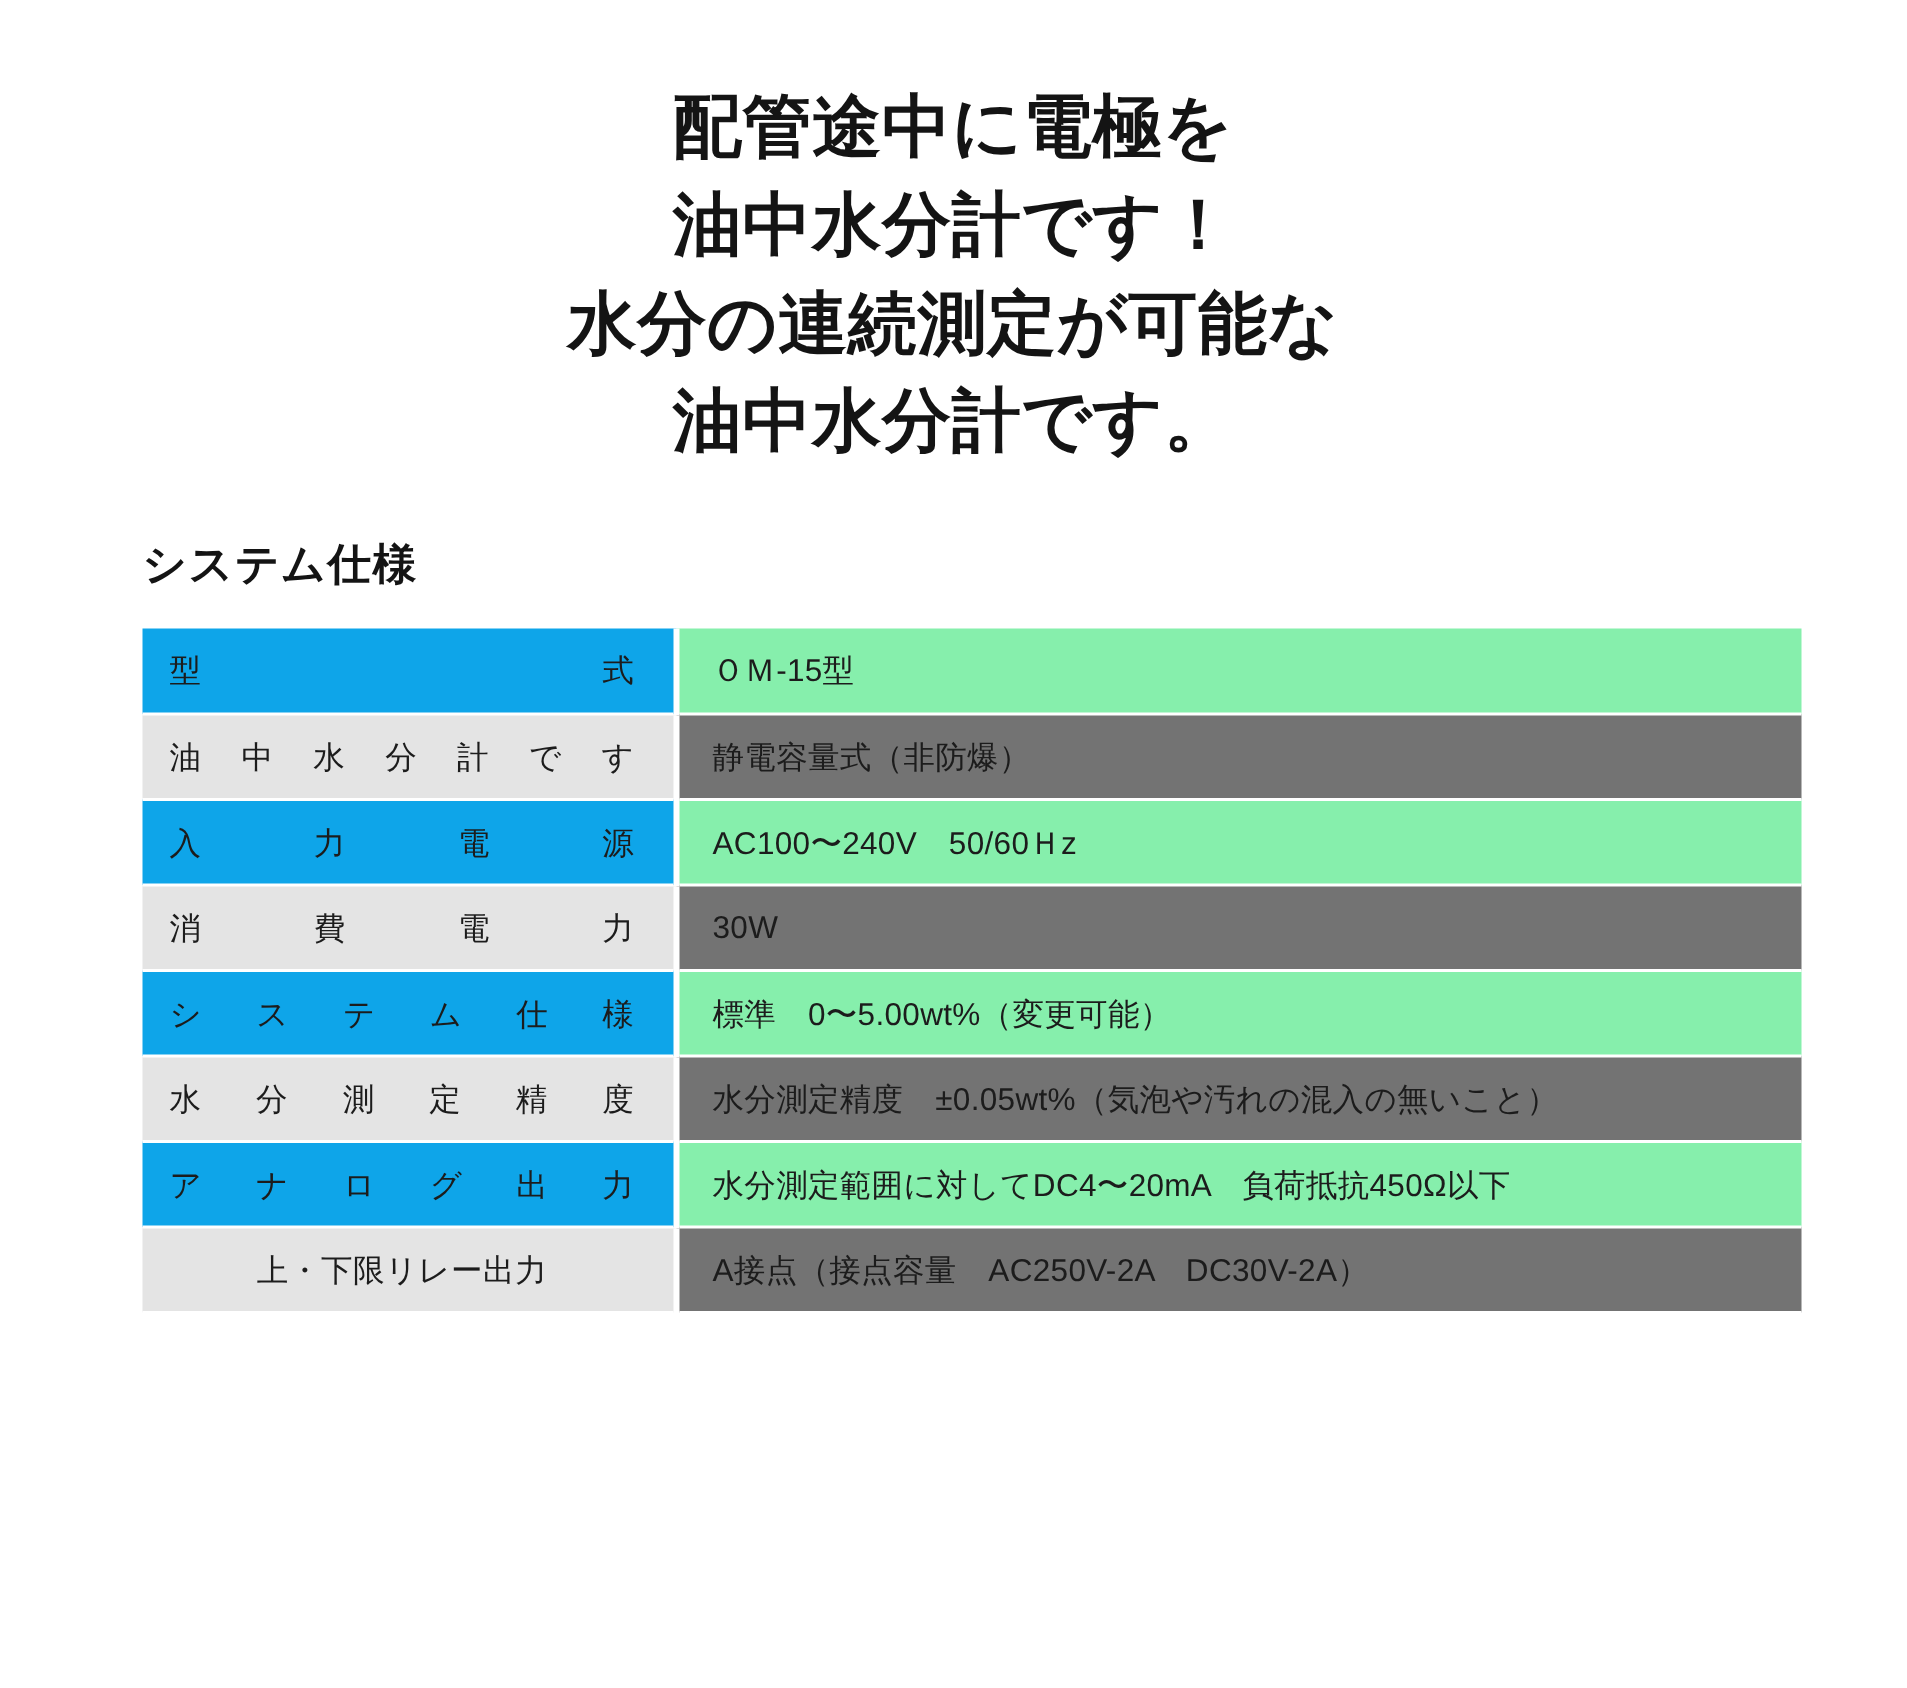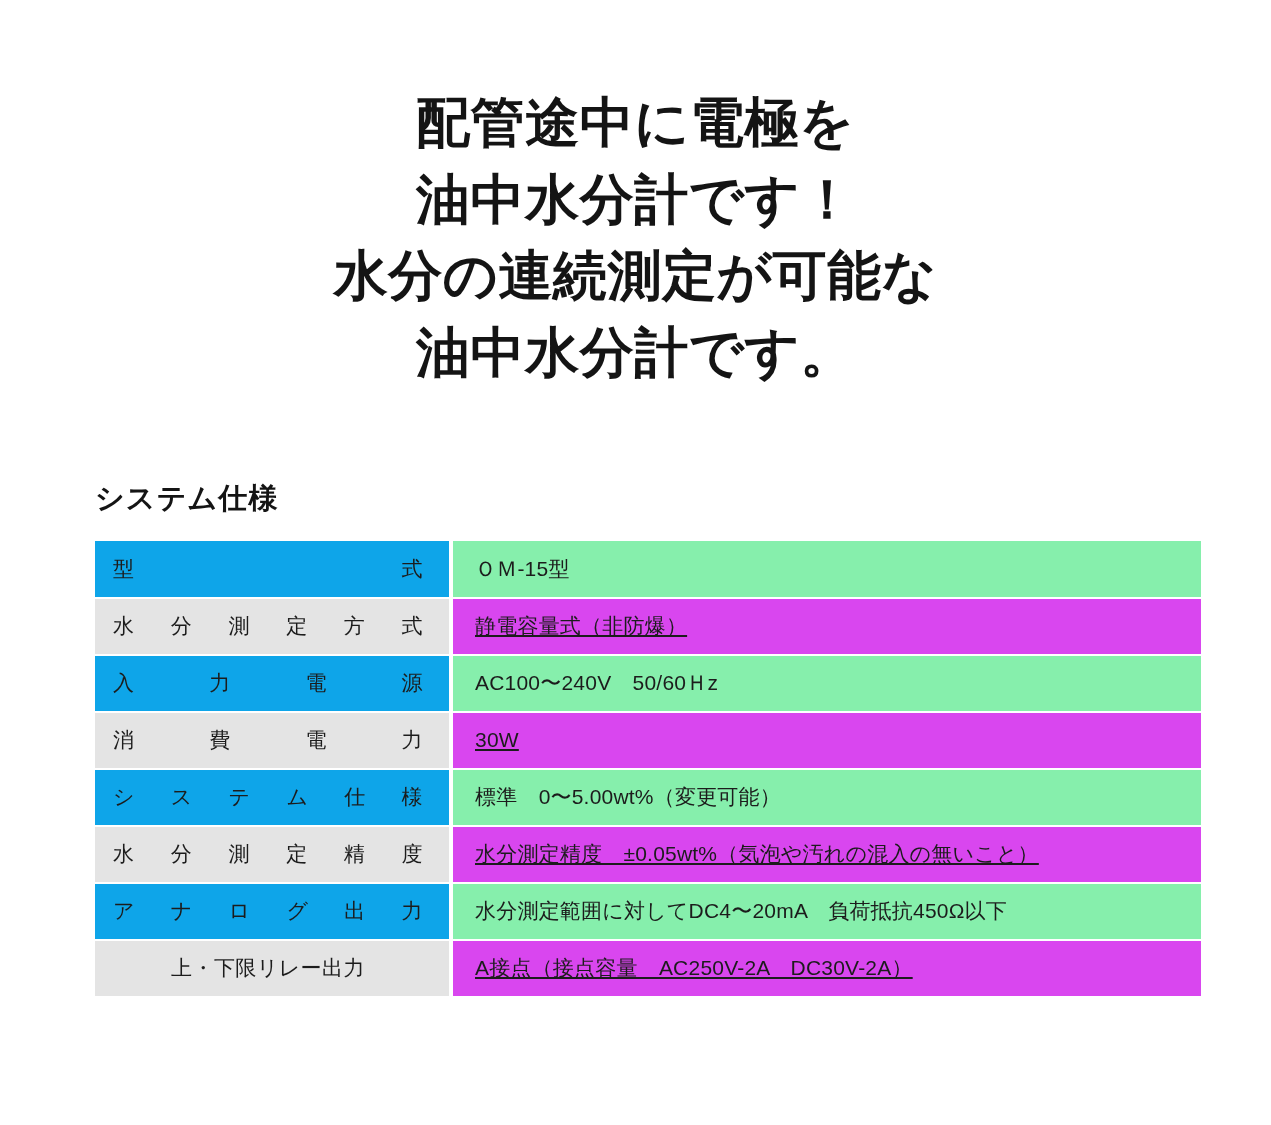--- a/index.html
+++ b/index.html
@@ -10,36 +10,36 @@
   body {
     width: 1271px;
     height: 1125px;
     font-family: "Liberation Sans", "DejaVu Sans", sans-serif;
     color: #1a1a1a;
     overflow: hidden;
   }
 
   
   .headline {
-    margin-top: 84px;
+    margin-top: 52px;
     text-align: center;
     font-weight: bold;
-    font-size: 54px;
+    font-size: 46px;
     line-height: 1.42;
     letter-spacing: 0.01em;
     color: #141414;
   }
   .headline .line {
     display: block;
     white-space: pre;
   }
 
   
   .section {
-    margin-top: 88px;
+    margin-top: 44px;
     padding-left: 95px;
     padding-right: 70px;
   }
   .section-title {
     font-size: 29px;
     font-weight: bold;
     color: #141414;
     letter-spacing: 0.04em;
     margin-bottom: 22px;
   }
@@ -79,22 +79,21 @@
   }
   .spec-table td.value {
     background: #86efac;
     padding: 0 18px 0 22px;
     letter-spacing: 0.01em;
   }
   .spec-table tr.alt td.label {
     background: #e4e4e4;
   }
   .spec-table tr.alt td.value {
-    background: #d946ef;
-    text-decoration: underline;
+    background: #737373;
   }
 </style>
 </head>
 <body>
 
 <div class="headline">
   <span class="line">配管途中に電極を</span>
   <span class="line">油中水分計です！</span>
   <span class="line">水分の連続測定が可能な</span>
   <span class="line">油中水分計です。</span>
@@ -106,21 +105,21 @@
   <table class="spec-table">
     <tbody>
       <tr>
         <td class="label">
             <span>型　　　　式</span>
           </td>
         <td class="value">ＯＭ-15型</td>
       </tr>
       <tr class="alt">
         <td class="label">
-            <span>水分測定方式</span>
+            <span>油中水分計です</span>
           </td>
         <td class="value">静電容量式（非防爆）</td>
       </tr>
       <tr>
         <td class="label">
             <span>入力電源</span>
           </td>
         <td class="value">AC100〜240V　50/60Ｈz</td>
       </tr>
       <tr class="alt">

